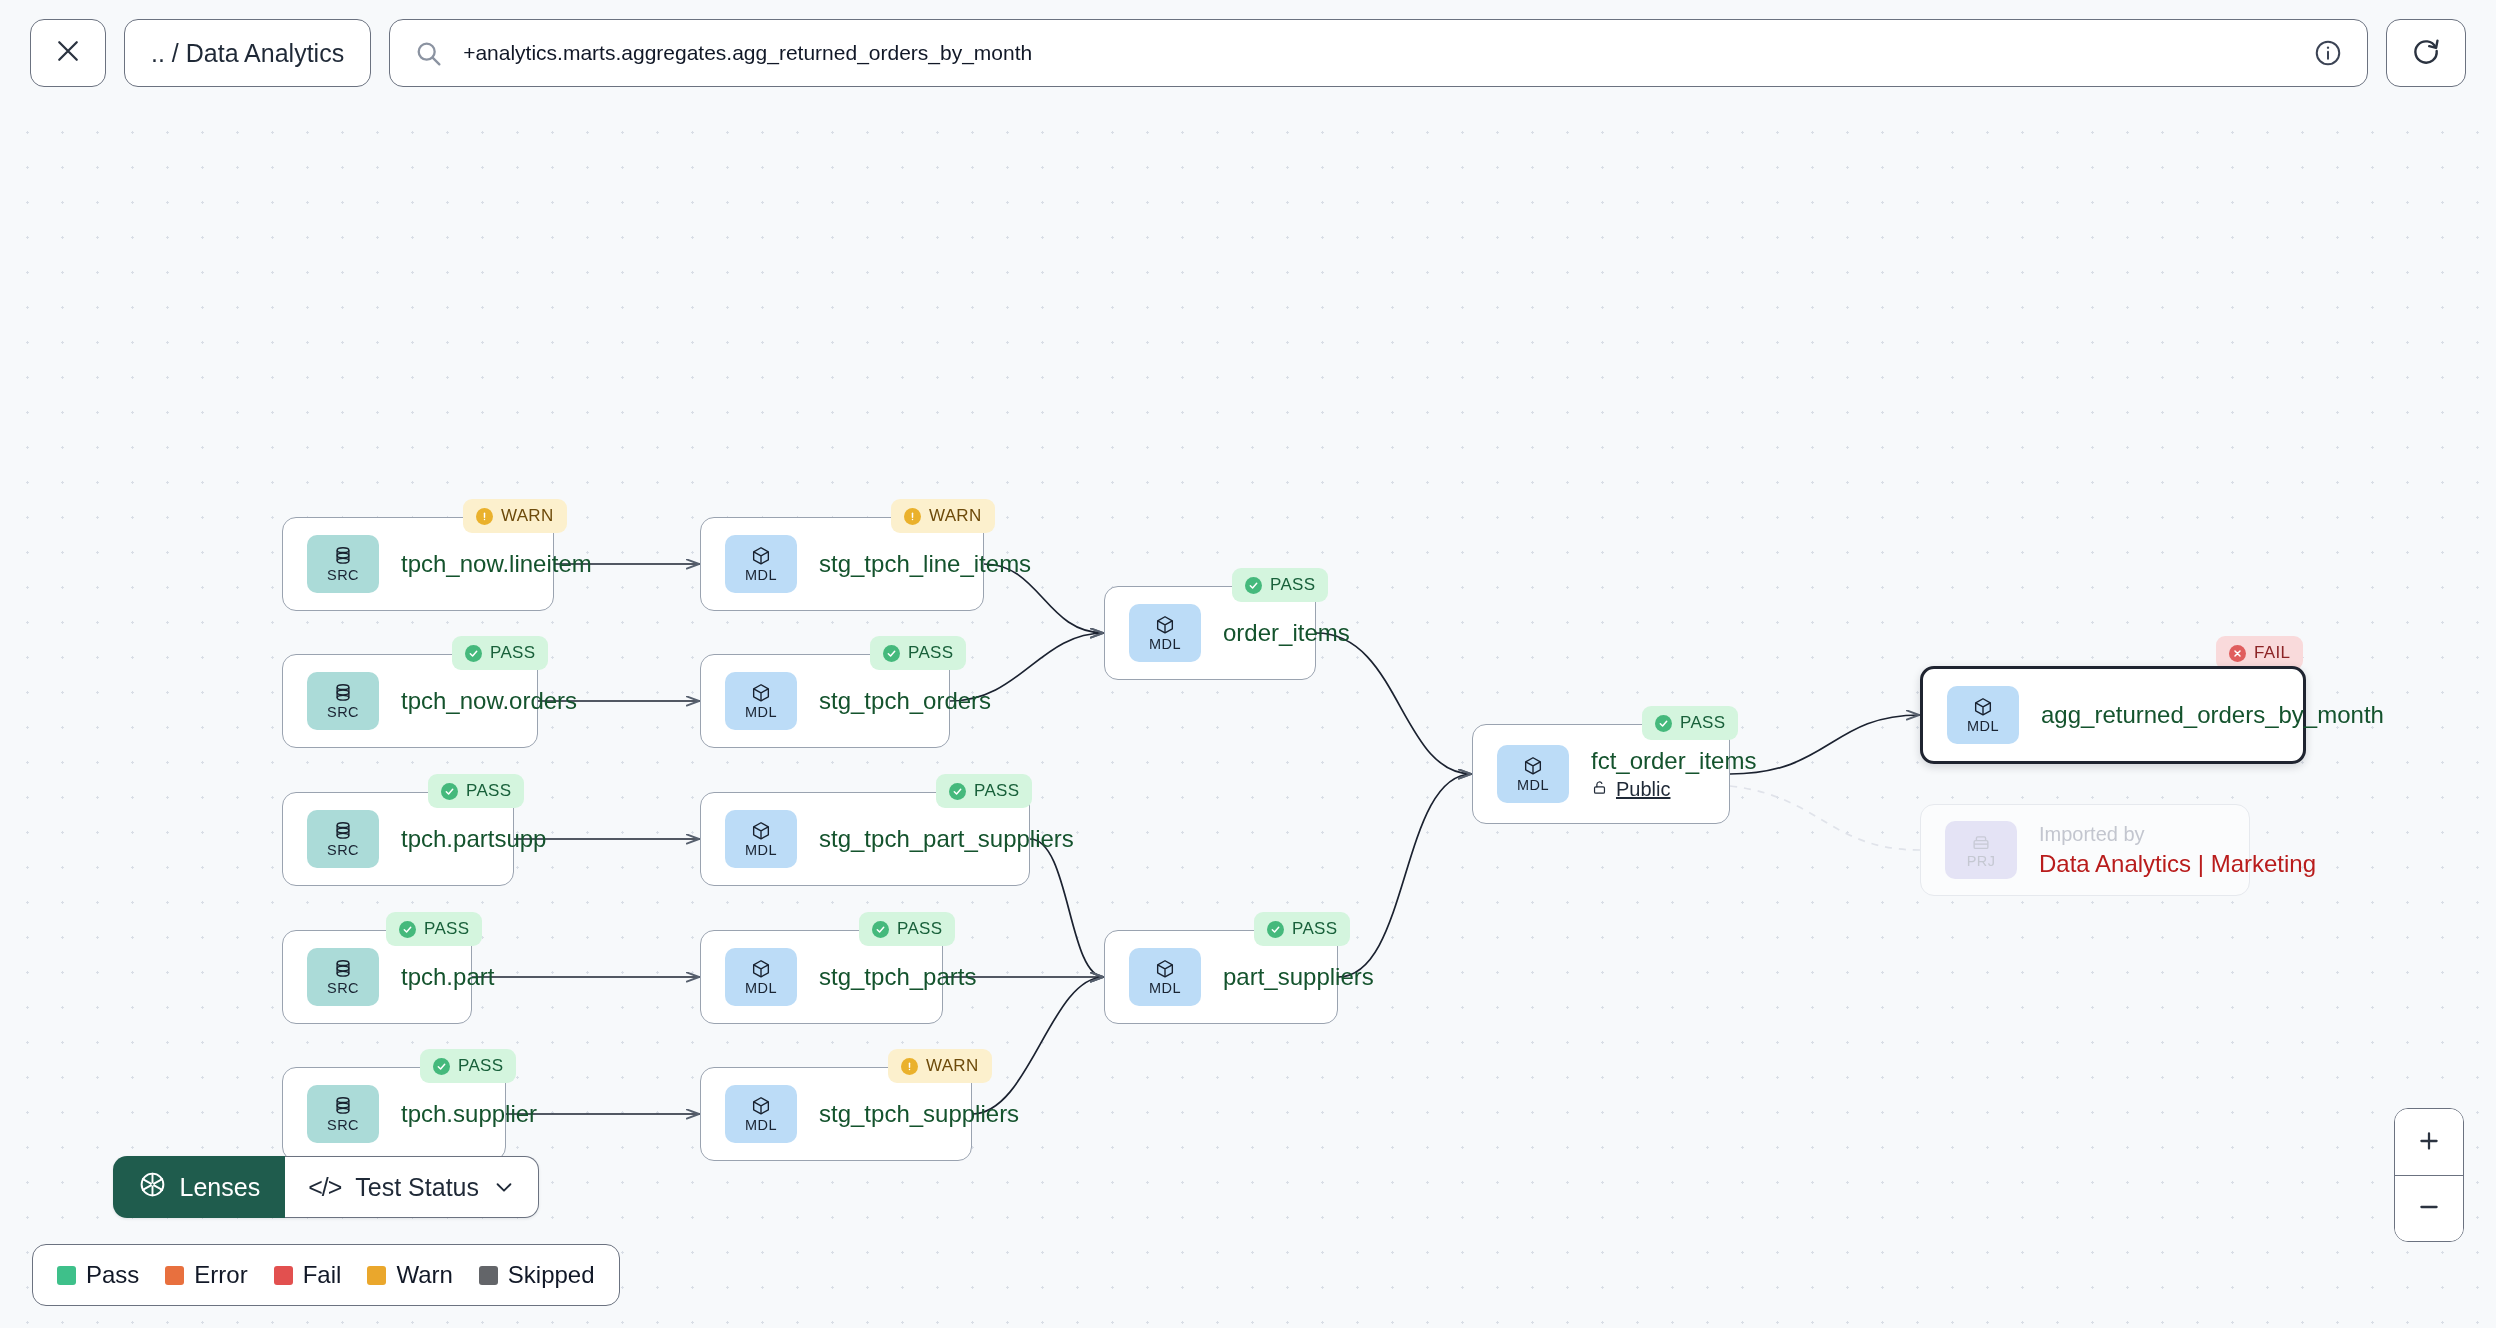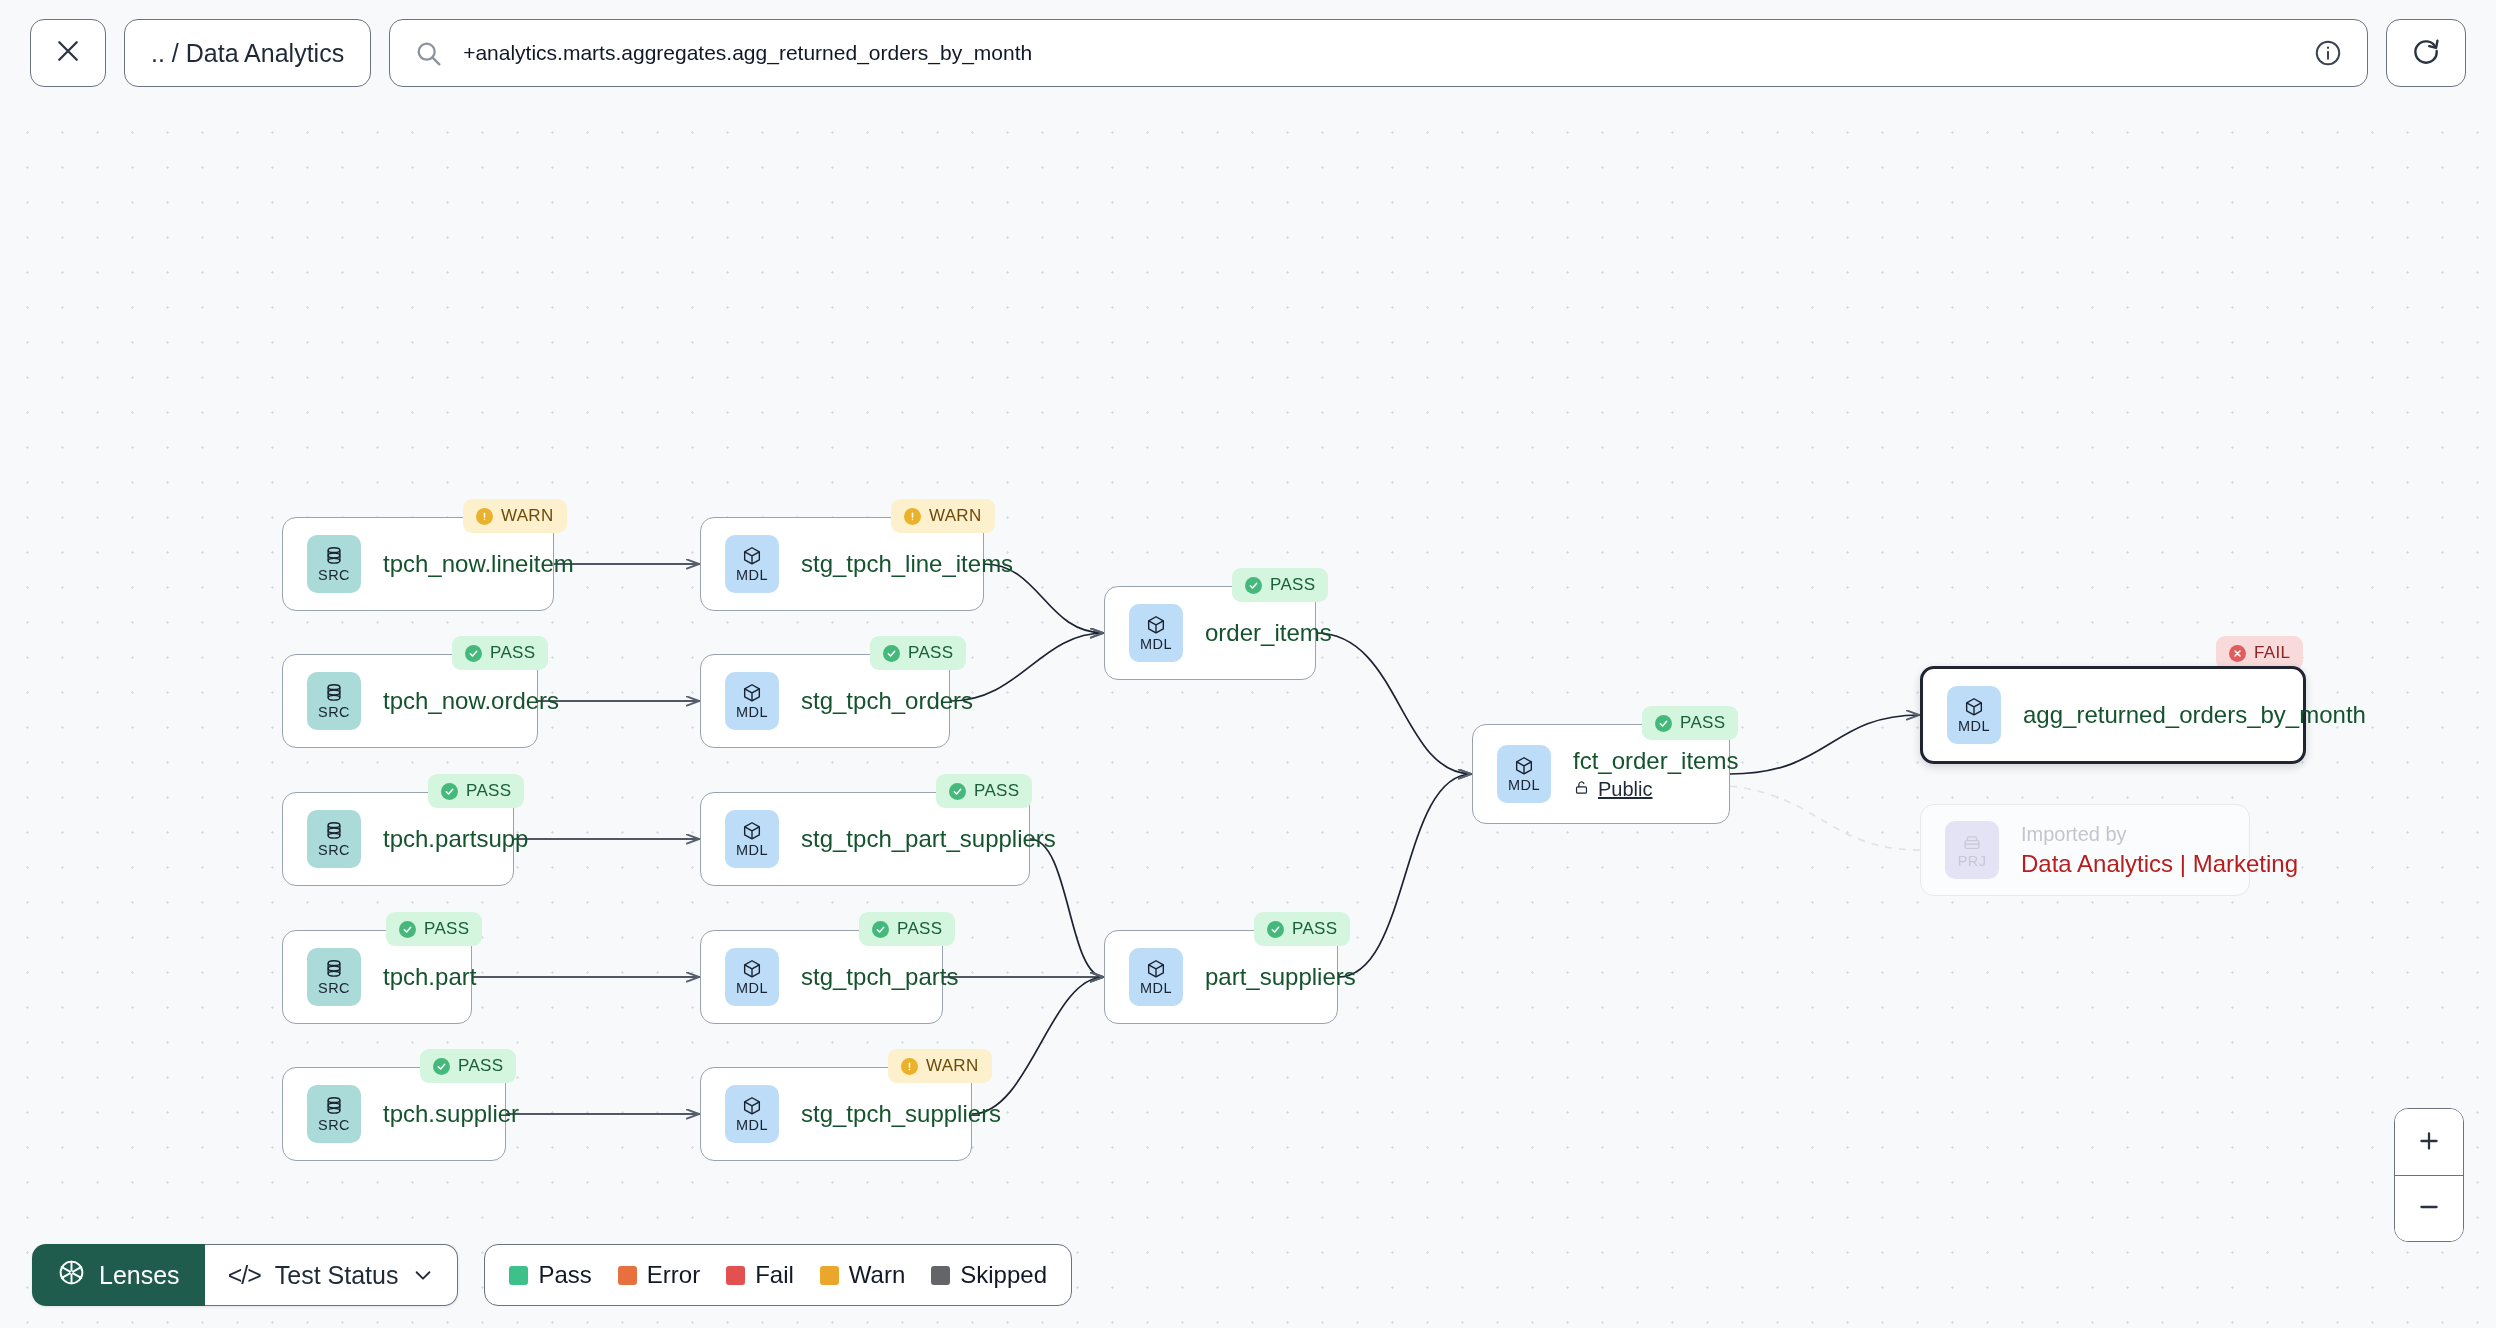--- a/index.html
+++ b/index.html
@@ -89,21 +89,21 @@
     border: 3px solid #1f2430;
     box-shadow: 0 3px 9px rgba(20,25,40,.16);
     z-index: 20;
   }
   .node.ghost {
     border: 1.6px solid #e6e9ee;
     background: #fbfcfd;
     cursor: default;
   }
   .node-badge-ic {
-    width: 54px; height: 58px;
+    width: 72px; height: 58px;
     border-radius: 10px;
     display: flex; flex-direction: column;
     align-items: center; justify-content: center;
     gap: 1px;
     flex: 0 0 auto;
   }
   .node-badge-ic.src { background: #abdbd8; }
   .node-badge-ic.mdl { background: #bcdcf7; }
   .node-badge-ic.prj { background: #e4e3f5; }
   .node-badge-ic svg { width: 22px; height: 22px; }
@@ -140,20 +140,21 @@
   .pill.warn { background: #fcf0cd; color: #6d4a0a; }
   .pill.warn .dot { background: #eab12c; }
   .pill.fail { background: #f9dadb; color: #8c2426; }
   .pill.fail .dot { background: #e05d5d; }
 
   
   .bottombar {
     position: absolute; left: 32px; bottom: 22px;
     display: flex; align-items: center; gap: 26px;
     z-index: 40;
+    flex-direction: column;
   }
   .lenses-group {
     display: flex; align-items: stretch;
     border-radius: 14px;
     height: 62px;
     box-shadow: 0 1px 3px rgba(20,25,40,.1);
   }
   .lenses-btn {
     background: #1f5c4d; color: #ffffff;
     border-radius: 14px 0 0 14px;

